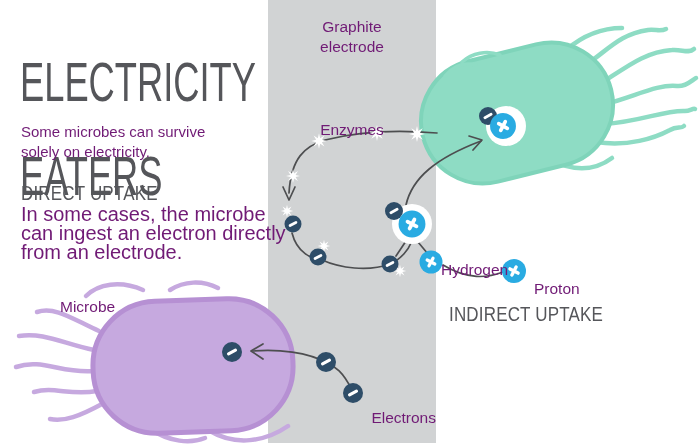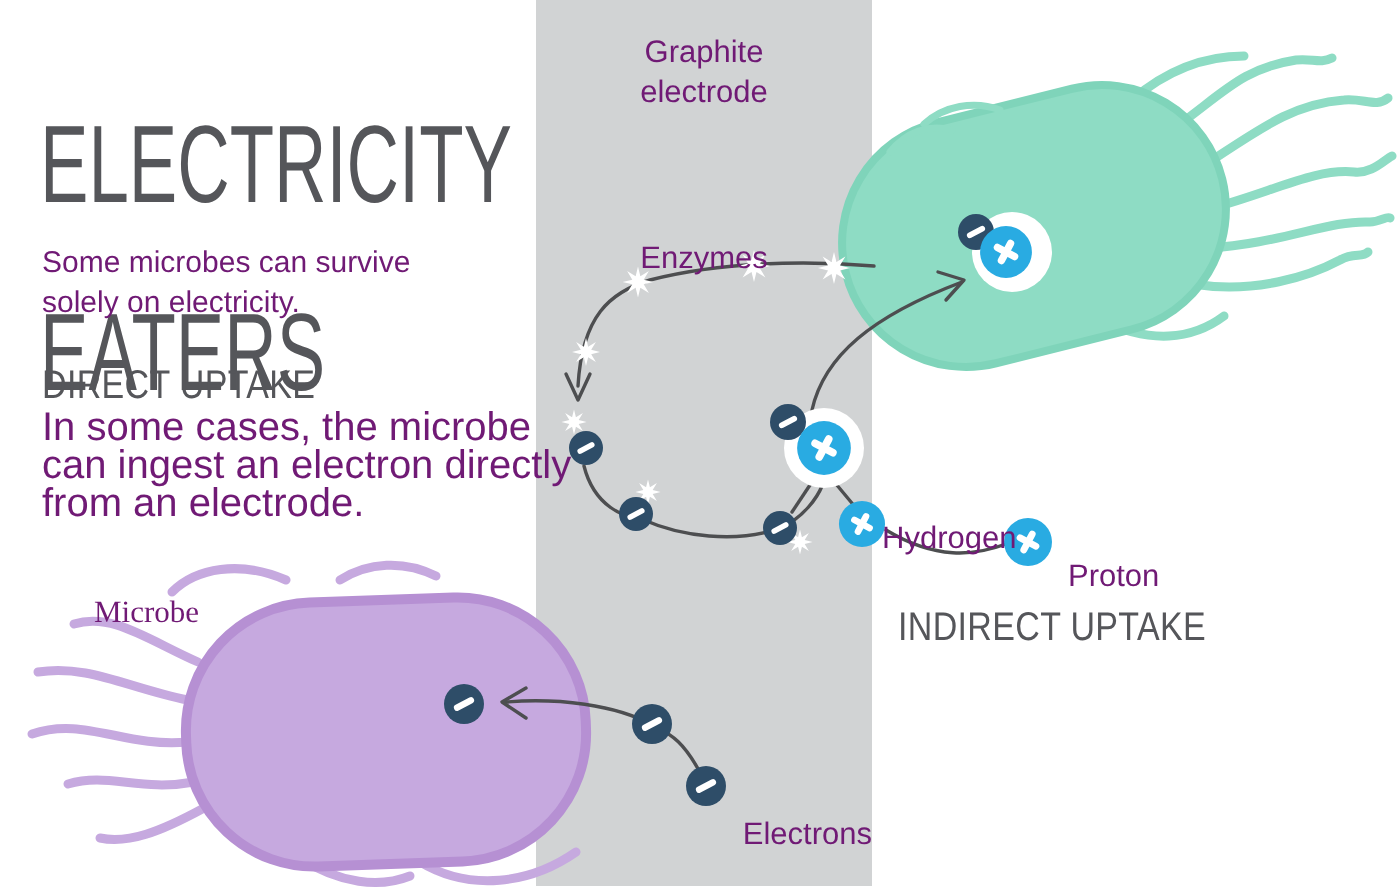--- a/index.html
+++ b/index.html
@@ -135,17 +135,17 @@
 can ingest an electron directly
 from an electrode.</div>
 
   <div class="t lbl band-center" style="top:17px;">Graphite
 electrode</div>
   <div class="t lbl band-center" style="top:108px;margin-top:12px;">Enzymes</div>
   <div class="t lbl band-center" style="top:408px;text-align:right;">Electrons</div>
 
   <div class="t lbl" style="left:441px;top:212px;margin-top:48px;">Hydrogen</div>
   <div class="t lbl" style="left:534px;top:261px;margin-top:18px;">Proton</div>
-  <div class="t lbl" style="left:47px;top:297px;font-family:Liberation Serif, serif;">Microbe</div>
+  <div class="t lbl" style="left:60px;top:297px;">Microbe</div>
 
   <div class="t heading" style="left:449px;top:304px;">INDIRECT UPTAKE</div>
 
 </div>
 
 </body></html>

